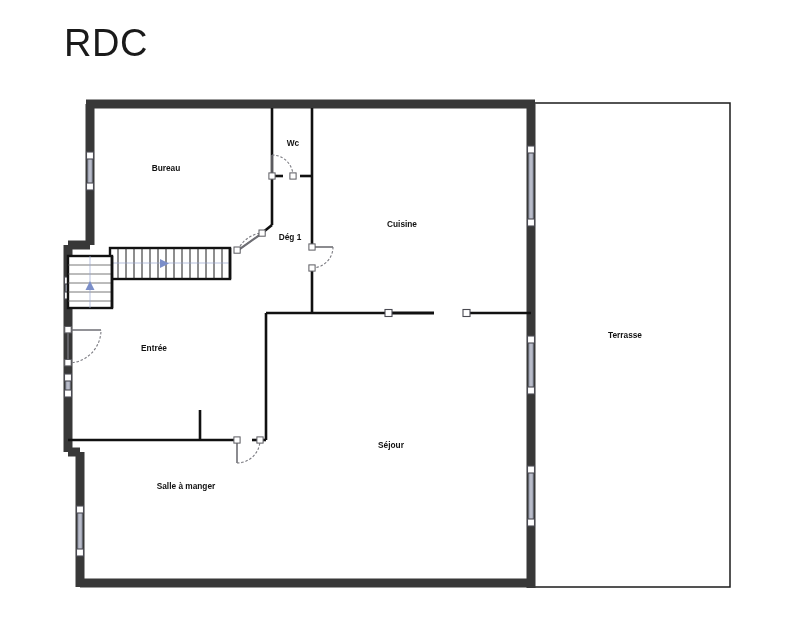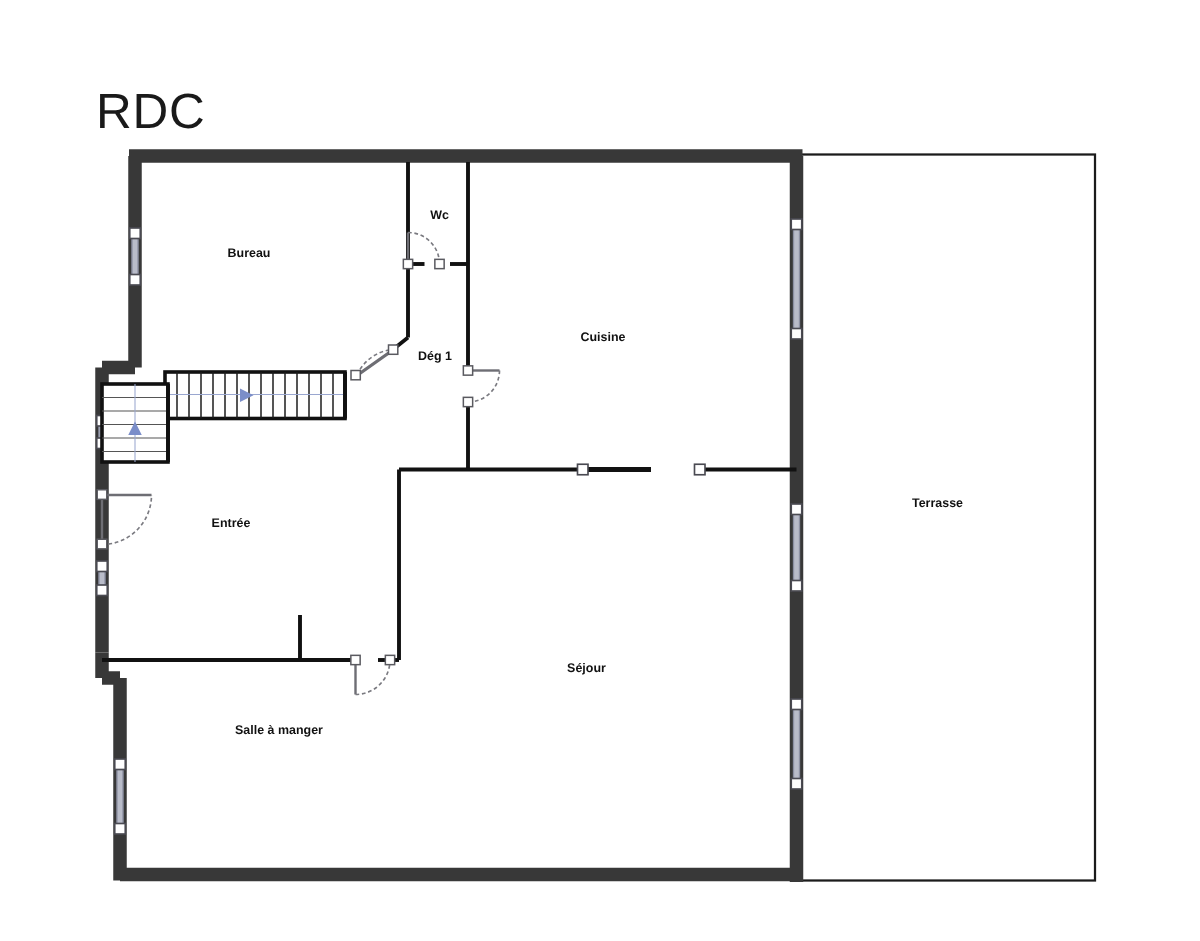--- a/index.html
+++ b/index.html
@@ -17,26 +17,25 @@
   #plan-root {
     position: absolute;
     left: 0; top: 0;
     width: 800px;
     height: 627px;
   }
   #plan-title {
     position: absolute;
     left: 64px;
     top: 22px;
-    font-size: 33px;
+    font-size: 38px;
     font-weight: 400;
     color: #1a1a1a;
     letter-spacing: 0.5px;
     font-family: "Liberation Sans", sans-serif;
-    margin-top: 33px;
   }
   svg#floorplan {
     position: absolute;
     left: 0;
     top: 0;
     width: 800px;
     height: 627px;
     display: block;
   }
   .room-label {

